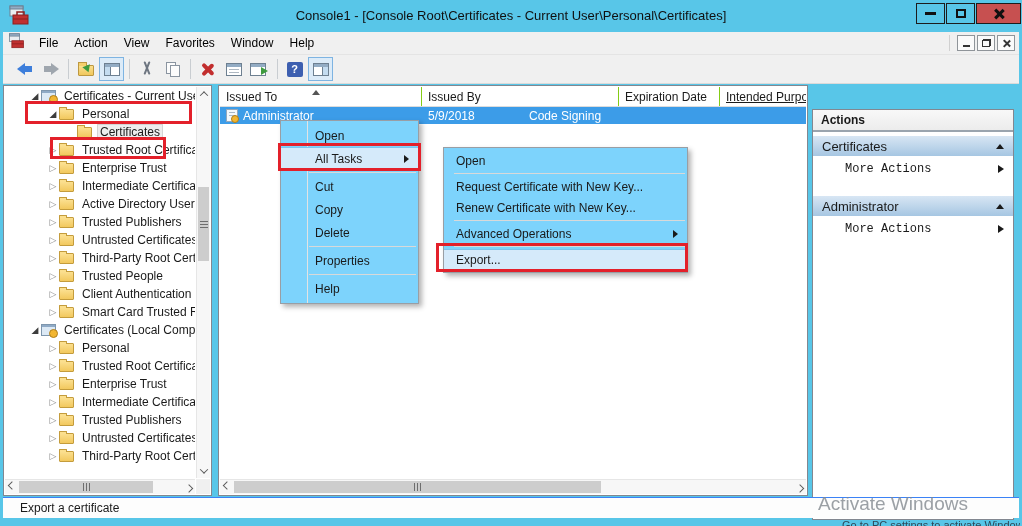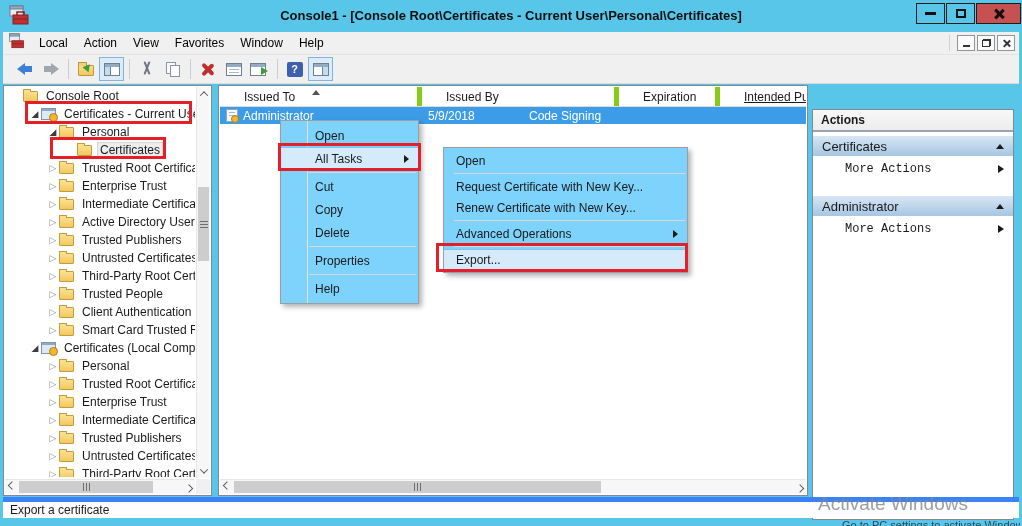--- a/index.html
+++ b/index.html
@@ -1,21 +1,21 @@
 <!DOCTYPE html>
 <html><head>
 <meta charset="utf-8">
 <style>
   * { margin:0; padding:0; box-sizing:border-box; }
   html,body { width:1022px; height:526px; overflow:hidden; }
   body { position:relative; background:#58C6E8; font-family:"Liberation Sans", sans-serif; color:#1a1a1a; }
 
   
   .titlebar { position:absolute; left:0; top:0; width:1022px; height:32px; background:#58C6E8; }
-  .title-text { position:absolute; left:120px; right:120px; top:8px; text-align:center; font-size:13px; color:#101010; white-space:nowrap; overflow:hidden;font-weight:bold; }
+  .title-text { position:absolute; left:120px; right:120px; top:8px; text-align:center; font-size:13px; color:#101010; white-space:nowrap; overflow:hidden; }
   .cap-btn { position:absolute; top:3px; height:21px; border:1px solid #1c1c1c; display:flex; align-items:center; justify-content:center; background:transparent; }
   .cap-min { left:916px; width:29px; }
   .cap-max { left:946px; width:29px; }
   .cap-close { left:976px; width:45px; background:#C75050; }
   .glyph-minbar { width:11px; height:3px; background:#111; }
   .glyph-maxbox { width:10px; height:9px; border:2px solid #111; }
   .glyph-x { position:relative; width:12px; height:12px; }
   .glyph-x::before,.glyph-x::after { content:""; position:absolute; left:5px; top:0; width:2.5px; height:12px; background:#111; }
   .glyph-x::before { transform:rotate(45deg);} .glyph-x::after { transform:rotate(-45deg);}
 
@@ -98,38 +98,38 @@
   .chev-down { transform:rotate(225deg) translate(1px,1px); }
   .chev-left { transform:rotate(-45deg) translate(1px,-1px); }
   .chev-right { transform:rotate(135deg) translate(1px,-1px); }
   .sb-thumb { position:absolute; background:#CDCDCD; display:flex; align-items:center; justify-content:center; }
   .grip-v { width:8px; height:7px; background:repeating-linear-gradient(#6E6E6E 0 1px, transparent 1px 3px); }
   .grip-h { width:7px; height:8px; background:repeating-linear-gradient(90deg,#6E6E6E 0 1px, transparent 1px 3px); }
   .sb-corner { position:absolute; right:1px; bottom:1px; width:14px; height:15px; background:#F0F0F0; }
 
   
   .list-header { position:absolute; left:1px; top:1px; right:1px; height:20px; display:flex; background:#fff; border-bottom:1px solid #DCDCDC; overflow:hidden; }
-  .col { border-right:5px solid #84cc16; font-size:12px; padding:3px 0 0 24px; position:relative; flex:0 0 auto; }
+  .col { border-right:1px solid #84cc16; font-size:12px; padding:3px 0 0 6px; position:relative; flex:0 0 auto; }
   .sort-up { position:absolute; left:92px; top:3px; width:0; height:0; border:4px solid transparent; border-bottom:5px solid #555; border-top:none; }
   .list-row { position:absolute; left:1px; top:21px; right:1px; height:17px; background:#3C9CE8; color:#fff; display:flex; align-items:center; font-size:12px; overflow:hidden; }
   .cell { flex:0 0 auto; padding-left:6px; white-space:nowrap; overflow:hidden; display:flex; align-items:center; }
   .ic-cert { width:12px; height:13px; background:#F4F8FC; border:1px solid #93A7BB; position:relative; margin:0 5px 0 0; flex:0 0 auto; }
   .ic-cert::before { content:""; position:absolute; left:2px; right:2px; top:2px; height:6px; background:repeating-linear-gradient(#A8B8C8 0 1px, transparent 1px 3px); }
   .ic-cert::after { content:""; position:absolute; right:-2px; bottom:-2px; width:6px; height:6px; border-radius:50%; background:#F2B632; border:1px solid #B07F1A; }
 
   
   .actions-header { height:22px; background:linear-gradient(#F8F8F8,#ECECEC); border-bottom:2px solid #9AA4AE; font-weight:bold; font-size:12px; line-height:21px; padding-left:8px; }
   .section-bar { height:21px; background:linear-gradient(#D8E6F4,#A6C6E2); display:flex; align-items:center; justify-content:space-between; padding:0 9px; font-size:13px; border-top:1px solid #fff; }
   .tri-up { width:0; height:0; border:4px solid transparent; border-bottom:5px solid #1a1a1a; border-top:none; }
   .tri-right { width:0; height:0; border:4px solid transparent; border-left:6px solid #1a1a1a; border-right:none; }
   .more-row { height:26px; display:flex; align-items:center; justify-content:space-between; padding:0 9px 0 32px; font-size:12px;font-family:Liberation Mono, monospace; }
   .sect-gap { height:13px; }
 
   
-  .statusbar { position:absolute; left:3px; top:497px; width:1016px; height:21px; background:#FDFDFD; border-top:5px solid #3b82f6; display:flex; align-items:center; padding-left:7px; font-size:12px; }
+  .statusbar { position:absolute; left:3px; top:497px; width:1016px; height:21px; background:#FDFDFD; border-top:1px solid #3b82f6; display:flex; align-items:center; padding-left:17px; font-size:12px; }
   .watermark1 { position:absolute; left:818px; top:493px; width:195px; font-size:19px; color:rgba(130,136,142,0.8); white-space:nowrap; z-index:80; }
   .watermark2 { position:absolute; left:842px; top:519px; width:178px; height:7px; overflow:hidden; font-size:11px; color:#2E4756; white-space:nowrap; z-index:80; }
 
   
   .cmenu { position:absolute; background:#7dd3fc; border:1px solid #999EA4; box-shadow:3px 3px 5px rgba(0,0,0,0.3); padding:3px 0; z-index:50; }
   #context-menu { left:280px; top:120px; width:139px; }
   #context-menu::before { content:""; position:absolute; left:26px; top:0; bottom:0; width:1px; background:#E3E3E3; }
   #submenu { left:443px; top:147px; width:245px; padding:2px 0; }
   .menu-row { height:23px; display:flex; align-items:center; padding-left:34px; font-size:12px; position:relative; }
   #submenu .menu-row { height:21px; padding-left:12px; }
@@ -175,21 +175,21 @@
 <div class="menubar">
   <span class="appicon16">
     <svg width="17" height="17" viewBox="0 0 22 22">
       <rect x="2" y="1" width="13" height="10" fill="#E9EDF0" stroke="#6E8091"></rect>
       <rect x="2" y="1" width="13" height="3" fill="#93ACC4" stroke="#6E8091"></rect>
       <rect x="5" y="10" width="15" height="9" fill="#C03030" stroke="#8E1F1F"></rect>
       <line x1="5" y1="14" x2="20" y2="14" stroke="#8E1F1F"></line>
     </svg>
   </span>
   <span id="menu-items" style="display:flex;">
-      <button class="menu-item">Local</button>
+      <button class="menu-item">File</button>
       <button class="menu-item">Action</button>
       <button class="menu-item">View</button>
       <button class="menu-item">Favorites</button>
       <button class="menu-item">Window</button>
       <button class="menu-item">Help</button>
     </span>
   <span class="child-controls">
     <button class="cw-btn">
         <span class="glyph-minbar-s"></span>
       </button>
@@ -237,25 +237,20 @@
     <button class="tb">
       <span class="ic ic-help">?</span>
     </button>
     <button class="tb pressed">
       <span class="ic ic-win ic-action-pane-toggle"></span>
     </button>
   </div>
 
 <div class="panel tree-panel">
   <div id="tree-rows">
-      <div class="tree-row" style="padding-left: 6px;">
-        <span class="exp"></span>
-        <span class="tico ic-folder"></span>
-        <span class="tree-label">Console Root</span>
-      </div>
       <div class="tree-row" style="padding-left: 24px;">
         <span class="exp open">◢</span>
         <span class="tico ic-certstore"></span>
         <span class="tree-label">Certificates - Current User</span>
       </div>
       <div class="tree-row" style="padding-left: 42px;">
         <span class="exp open">◢</span>
         <span class="tico ic-folder"></span>
         <span class="tree-label">Personal</span>
       </div>

